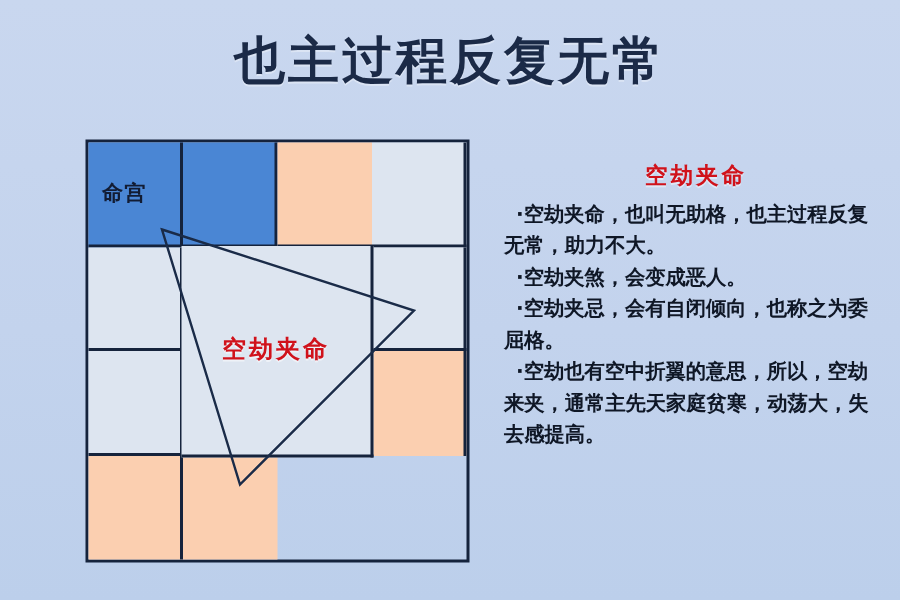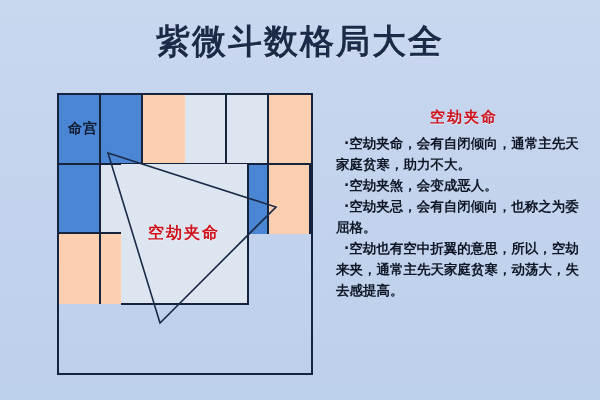--- a/index.html
+++ b/index.html
@@ -40,21 +40,21 @@
     position: absolute;
     left: 57px;
     top: 93px;
     width: 256px;
     height: 282px;
   }
   #grid {
     position: absolute;
     inset: 0;
     display: grid;
-    grid-template-columns: repeat(6, 1fr);
+    grid-template-columns: repeat(4, 1fr);
     grid-template-rows: repeat(4, 1fr);
     border: 2px solid #15233c;
     box-sizing: border-box;
   }
   .cell {
     position: relative;
     box-sizing: border-box;
     border-right: 2px solid #15233c;
     border-bottom: 2px solid #15233c;
     display: flex;
@@ -129,21 +129,21 @@
     letter-spacing: 0px;
     text-indent: 8px;
     margin: 0;
   }
 </style>
 </head>
 <body>
 
 <div id="page">
 
-  <div id="title">紫微斗数格局大全</div>
+  <div id="title">也主过程反复无常</div>
 
   <div id="grid-wrap">
     <div id="grid">
         <div class="cell c-blue">
           <span class="cell-label">命宫</span>
         </div>
         <div class="cell c-blue"></div>
         <div class="cell c-orange last-col"></div>
         <div class="cell c-center"></div>
         <div class="cell c-center"></div>
@@ -163,20 +163,20 @@
     </div>
 
     <svg id="triangle-svg" viewBox="0 0 260 286">
       <polygon id="tri" points="53,62 221,116 105,232" fill="none" stroke="#1a2b48" stroke-width="1.6"></polygon>
     </svg>
   </div>
 
   <div id="panel">
     <div id="panel-heading">空劫夹命</div>
     <div id="panel-body">
-        <p class="para">·空劫夹命，会有自闭倾向，通常主先天家庭贫寒，助力不大。</p>
+        <p class="para">·空劫夹命，也叫无助格，也主过程反复无常，助力不大。</p>
         <p class="para">·空劫夹煞，会变成恶人。</p>
         <p class="para">·空劫夹忌，会有自闭倾向，也称之为委屈格。</p>
         <p class="para">·空劫也有空中折翼的意思，所以，空劫来夹，通常主先天家庭贫寒，动荡大，失去感提高。</p>
       </div>
   </div>
 
 </div>
 
 </body></html>

